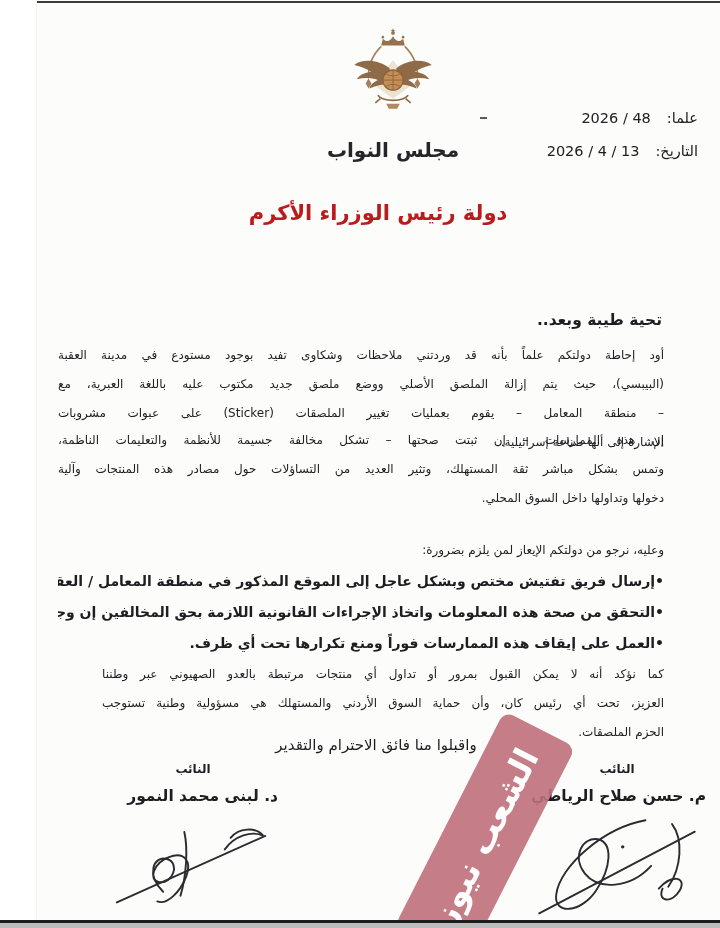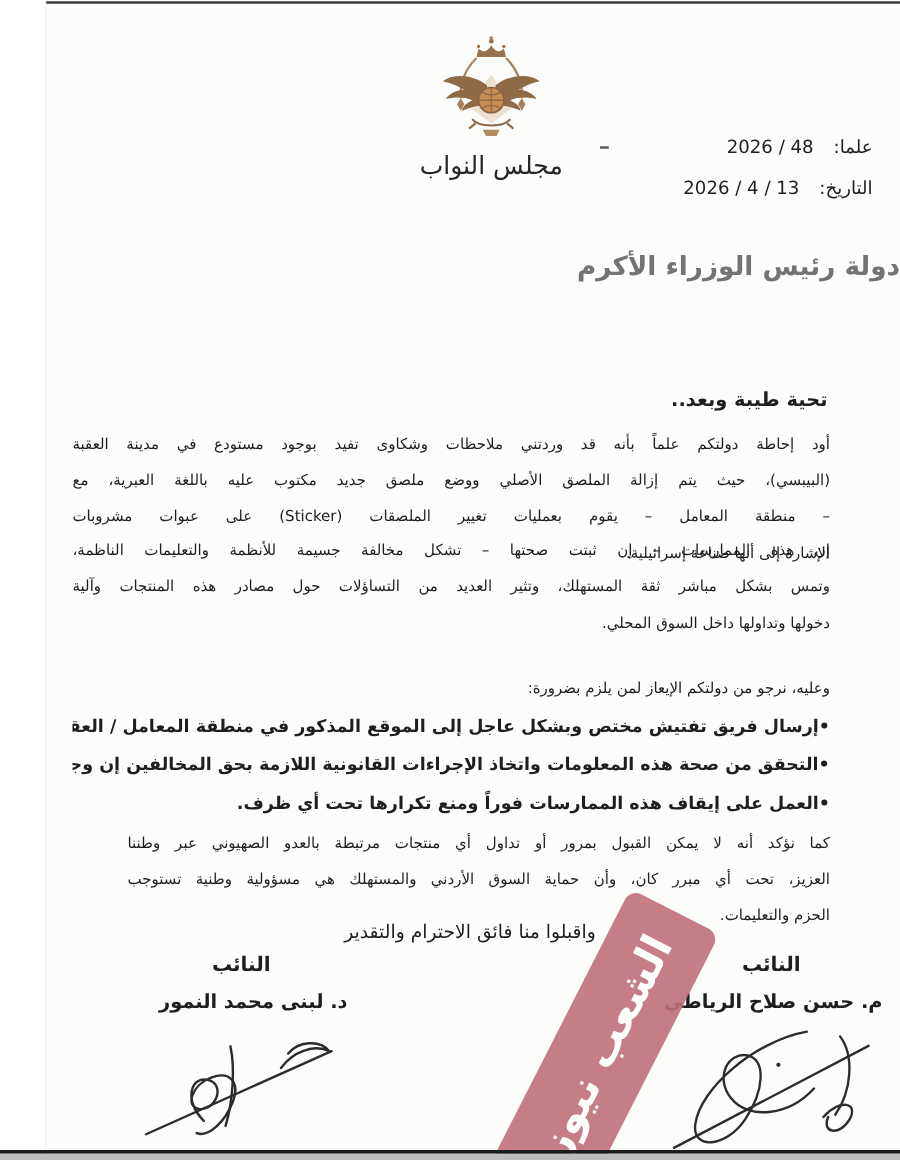--- a/index.html
+++ b/index.html
@@ -8,48 +8,48 @@
     background:#fcfcfa;
     font-family:"DejaVu Sans", sans-serif;
     direction:rtl;color:#1e1e22;
   }
   .left-margin{position:absolute;left:0;top:0;width:36px;height:100%;background:#ffffff;border-right:1px solid rgba(0,0,0,0.05);}
   .scan-line-top{position:absolute;left:37px;top:1px;width:683px;height:2px;background:#3a3a3a;z-index:60;}
   .scan-line-bottom{position:absolute;left:0;top:920px;width:720px;height:3px;background:#1d1d1d;z-index:60;}
   .scan-strip-bottom{position:absolute;left:0;top:923px;width:720px;height:5px;background:#bdbdbd;z-index:60;}
 
   .emblem-wrap{position:absolute;left:318px;top:26px;width:150px;text-align:center;}
-  .emblem-caption{margin-top:2px;font-size:20px;font-weight:normal;color:#26262a;}
+  .emblem-caption{margin-top:20px;font-size:20px;font-weight:bold;color:#26262a;}
 
   .ref-block{position:absolute;right:22px;top:102px;font-size:14.5px;line-height:33px;color:#202024;}
   .ref-row{display:flex;gap:16px;justify-content:flex-start;}
   .ref-row .val{direction:ltr;unicode-bidi:isolate;}
   .artifact-dash{position:absolute;right:233px;top:117px;width:7px;height:2px;background:#5a5a5a;}
 
-  .title{position:absolute;left:36px;top:201px;width:684px;text-align:right;font-size:21px;font-weight:bold;color:#737373;}
+  .title{position:absolute;left:36px;top:201px;width:684px;text-align:center;font-size:21px;font-weight:bold;color:#b91c1c;}
 
   .subject{position:absolute;right:122px;top:248px;width:476px;font-size:15px;font-weight:bold;line-height:30px;text-align:right;}
   .subject div{white-space:nowrap;}
 
   .greeting{position:absolute;right:58px;top:311px;font-size:15.5px;font-weight:bold;}
 
   .block{position:absolute;right:56px;left:58px;font-size:12px;line-height:29px;color:#1e1e22;}
   .line{white-space:nowrap;overflow:hidden;text-align:justify;text-align-last:justify;}
   .end{white-space:nowrap;overflow:hidden;text-align:right;}
   .para1{top:341px;}
   .para2{top:426px;}
   .leadin{top:536px;}
   .bullets{top:566px;line-height:31px;font-weight:bold;font-size:14px;}
   .para3{top:660px;margin-left:44px;}
   .closing{position:absolute;left:36px;top:736px;width:680px;text-align:center;font-size:15px;}
 
   .sig{position:absolute;top:762px;text-align:center;z-index:10;}
   .sig-left{left:108px;width:170px;}
   .sig-right{left:528px;width:178px;}
-  .sig .role{font-size:16px;font-weight:bold;}
+  .sig .role{font-size:12px;font-weight:bold;}
   .sig .name{margin-top:11px;font-size:15.5px;font-weight:bold;white-space:nowrap;text-align:right;}
   .sig svg{margin-top:2px;}
 
   .stamp{
     position:absolute;left:445px;top:716px;width:80px;height:242px;
     background:var(--stamp,#c0707b);border-radius:10px;
     transform:rotate(27deg);opacity:.9;z-index:40;
   }
   .stamp-text{
     position:absolute;left:50%;top:50%;width:242px;height:80px;
@@ -130,22 +130,22 @@
   </div>
 
   <div class="block bullets">
     <div class="end">•إرسال فريق تفتيش مختص وبشكل عاجل إلى الموقع المذكور في منطقة المعامل / العقبة.</div>
     <div class="end">•التحقق من صحة هذه المعلومات واتخاذ الإجراءات القانونية اللازمة بحق المخالفين إن وجدت.</div>
     <div class="end">•العمل على إيقاف هذه الممارسات فوراً ومنع تكرارها تحت أي ظرف.</div>
   </div>
 
   <div class="block para3">
     <div class="line">كما نؤكد أنه لا يمكن القبول بمرور أو تداول أي منتجات مرتبطة بالعدو الصهيوني عبر وطننا</div>
-    <div class="line">العزيز، تحت أي مبرر كان، وأن حماية السوق الأردني والمستهلك هي مسؤولية وطنية تستوجب</div>
-    <div class="end">الحزم والتعليمات.</div>
+    <div class="line">العزيز، تحت أي رئيس كان، وأن حماية السوق الأردني والمستهلك هي مسؤولية وطنية تستوجب</div>
+    <div class="end">الحزم الملصقات.</div>
   </div>
 
   <div class="closing">واقبلوا منا فائق الاحترام والتقدير</div>
 
   <div class="sig sig-left">
     <div class="role">النائب</div>
     <div class="name">د. لبنى محمد النمور</div>
     <svg width="168" height="106" viewBox="0 0 170 110">
       <g stroke="#2b2b30" stroke-width="2" fill="none" stroke-linecap="round">
         <path d="M6,99 L160,30"></path>

